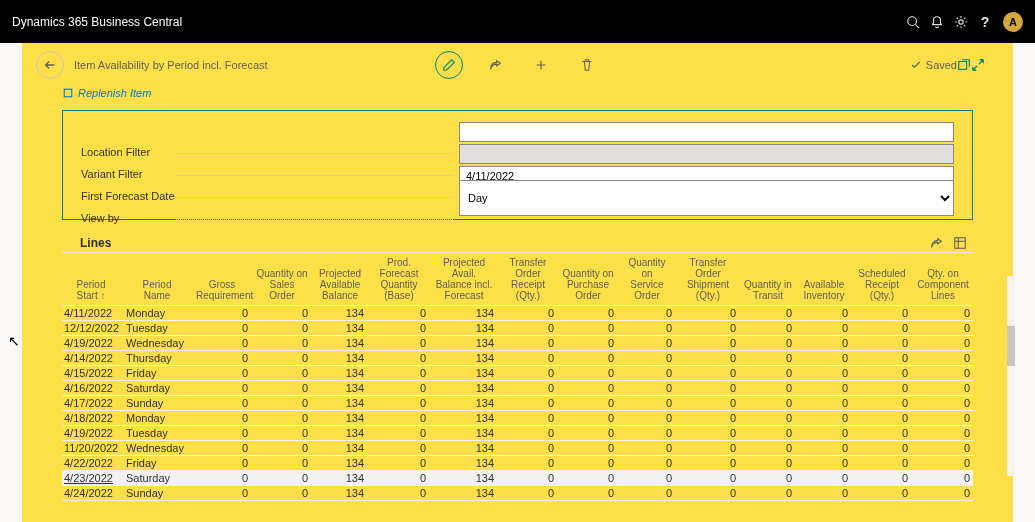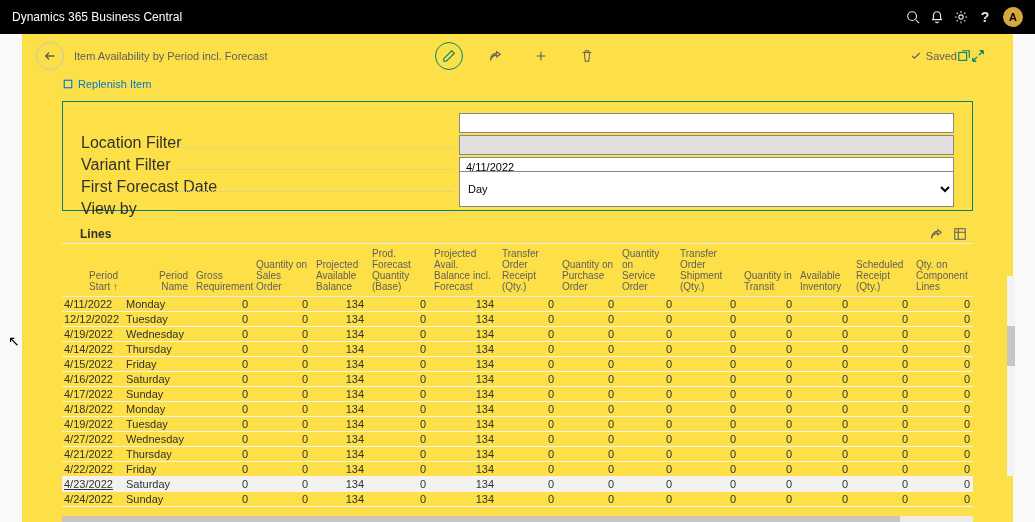--- a/index.html
+++ b/index.html
@@ -5,21 +5,21 @@
   * { box-sizing: border-box; }
   body {
     margin: 0;
     font-family: "Segoe UI", Arial, sans-serif;
     font-size: 12px;
     color: #323130;
     background: #faf9f8;
     overflow: hidden;
   }
   .topbar {
-    height: 34px;
+    height: 43px;
     background: #000;
     color: #fff;
     display: flex;
     align-items: center;
     padding: 0 12px;
     font-size: 12px;
   }
   .topbar .spacer { flex: 1; }
   .topbar .ticon {
     width: 24px; height: 24px;
@@ -82,35 +82,35 @@
     color: #323130;
     font-weight: 400;
   }
   .toolbar-cmd {
     padding: 6px 0 8px 40px;
   }
   .cmd-link {
     color: #0078d4;
     font-size: 11px;
     cursor: pointer;
-    display: inline-flex; align-items: center; gap: 4px;
+    display: inline-flex; align-items: center; gap: 4px; font-style: italic;
   }
   .card {
     margin: 0 40px;
     border: 1px solid #038073;
     padding: 10px 18px 10px 18px;
   }
   .filter-row {
     display: flex;
     align-items: center;
     height: 22px;
   }
   .filter-label {
     width: 378px;
-    font-size: 16px;
+    font-size: 11px;
     color: #323130;
     position: relative;
     margin-top: 39px;
   }
   .filter-label::after{
     content:"";
     position:absolute;
     left: 95px; right: 6px; bottom: 4px;
     border-bottom: 1px dotted #c8c6c4;
   }
@@ -150,27 +150,27 @@
   }
   table {
     width: 100%;
     border-collapse: collapse;
     table-layout: fixed;
   }
   th {
     font-size: 10px;
     font-weight: 400;
     color: #605e5c;
-    text-align: left;
+    text-align: center;
     vertical-align: bottom;
     padding: 4px 6px 4px 2px;
     border-bottom: 1px solid #edebe9;
     line-height: 1.1;
   }
-  th.left { text-align: right; }
+  th.left { text-align: center; }
   td {
     font-size: 11px;
     text-align: right;
     padding: 1px 6px 1px 2px;
     border-bottom: 1px solid #f3f2f1;
     height: 15px;
     color: #323130;
   }
   td.left { text-align: left; }
   tbody tr.selected td {
@@ -523,39 +523,22 @@
             <td>0</td>
             <td>0</td>
             <td>0</td>
             <td>0</td>
             <td>0</td>
             <td>0</td>
             <td>0</td>
             <td>0</td>
           </tr>
           <tr>
-            <td class="left">4/27/2022</td>
+            <td class="left">11/20/2022</td>
             <td class="left">Wednesday</td>
-            <td>0</td>
-            <td>0</td>
-            <td>134</td>
-            <td>0</td>
-            <td>134</td>
-            <td>0</td>
-            <td>0</td>
-            <td>0</td>
-            <td>0</td>
-            <td>0</td>
-            <td>0</td>
-            <td>0</td>
-            <td>0</td>
-          </tr>
-          <tr>
-            <td class="left">4/21/2022</td>
-            <td class="left">Thursday</td>
             <td>0</td>
             <td>0</td>
             <td>134</td>
             <td>0</td>
             <td>134</td>
             <td>0</td>
             <td>0</td>
             <td>0</td>
             <td>0</td>
             <td>0</td>

